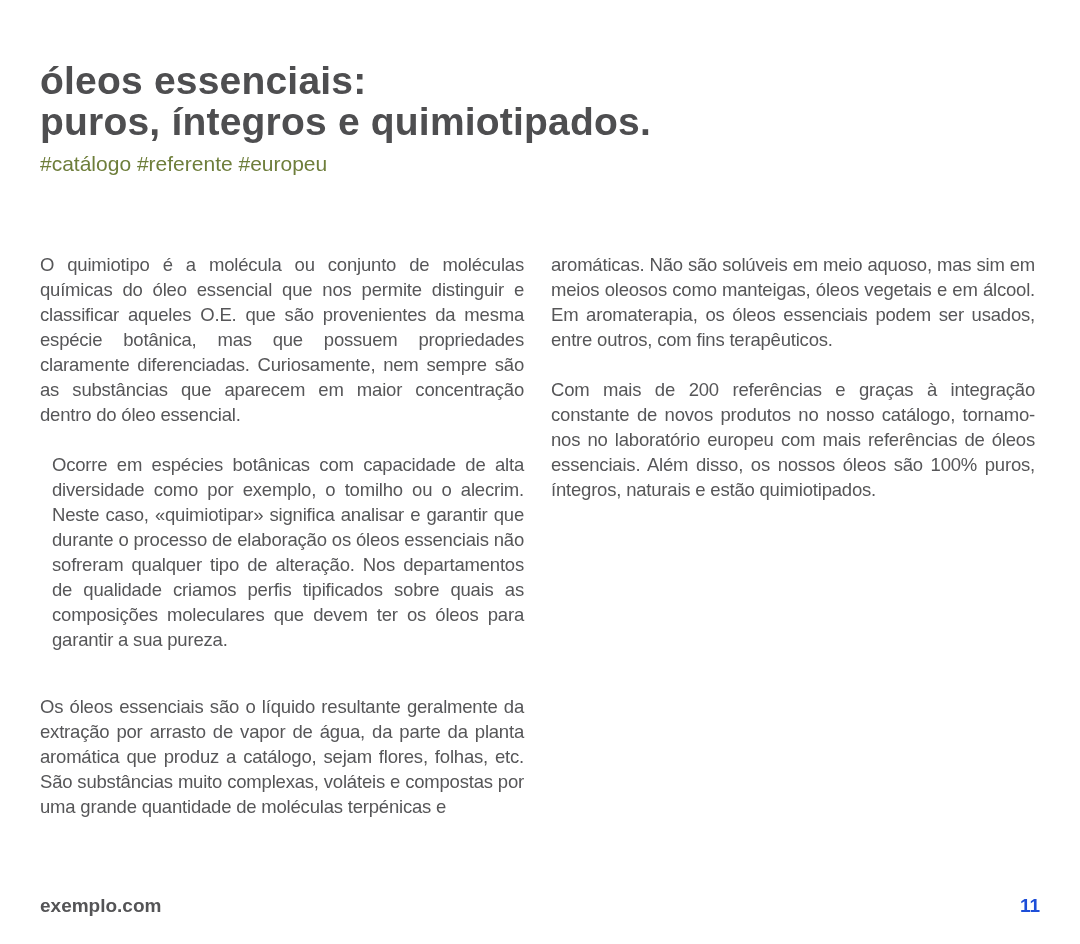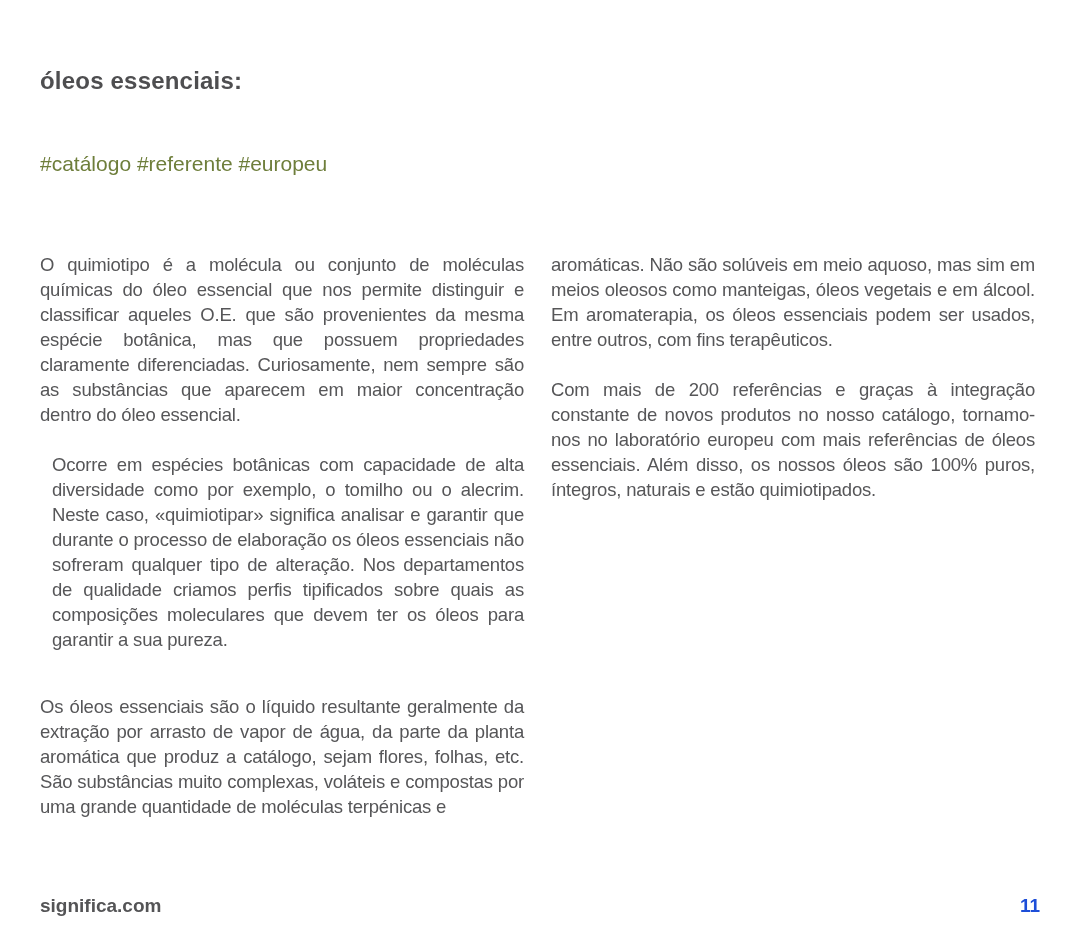--- a/index.html
+++ b/index.html
@@ -16,21 +16,21 @@
     width: 1080px;
     height: 944px;
     background: #ffffff;
   }
   .title-block {
     position: absolute;
     left: 40px;
     top: 60px;
   }
   .title-line {
-    font-size: 24px;
+    font-size: 39px;
     line-height: 41px;
     font-weight: bold;
     color: #4e4e50;
     letter-spacing: 0.2px;
   }
   .hashtags {
     position: absolute;
     left: 40px;
     top: 150px;
     font-size: 21px;
@@ -78,33 +78,34 @@
     text-align: right;
   }
 </style>
 </head>
 <body>
 
 <div class="page">
 
   <div class="title-block">
     <div class="title-line">óleos essenciais:</div>
+    <div class="title-line">puros, íntegros e quimiotipados.</div>
   </div>
 
   <div class="hashtags">#catálogo #referente #europeu</div>
 
   <div class="columns">
     <div class="col col-left">
       <p>O quimiotipo é a molécula ou conjunto de moléculas químicas do óleo essencial que nos permite distinguir e classificar aqueles O.E. que são provenientes da mesma espécie botânica, mas que possuem propriedades claramente diferenciadas. Curiosamente, nem sempre são as substâncias que aparecem em maior concentração dentro do óleo essencial.</p>
       <p class="gap-large">Ocorre em espécies botânicas com capacidade de alta diversidade como por exemplo, o tomilho ou o alecrim. Neste caso, «quimiotipar» significa analisar e garantir que durante o processo de elaboração os óleos essenciais não sofreram qualquer tipo de alteração. Nos departamentos de qualidade criamos perfis tipificados sobre quais as composições moleculares que devem ter os óleos para garantir a sua pureza.</p>
       <p>Os óleos essenciais são o líquido resultante geralmente da extração por arrasto de vapor de água, da parte da planta aromática que produz a catálogo, sejam flores, folhas, etc. São substâncias muito complexas, voláteis e compostas por uma grande quantidade de moléculas terpénicas e</p>
     </div>
     <div class="col col-right">
       <p>aromáticas. Não são solúveis em meio aquoso, mas sim em meios oleosos como manteigas, óleos vegetais e em álcool. Em aromaterapia, os óleos essenciais podem ser usados, entre outros, com fins terapêuticos.</p>
       <p class="gap-large">Com mais de 200 referências e graças à integração constante de novos produtos no nosso catálogo, tornamo-nos no laboratório europeu com mais referências de óleos essenciais. Além disso, os nossos óleos são 100% puros, íntegros, naturais e estão quimiotipados.</p>
     </div>
   </div>
 
-  <div class="footer-site">significa.com</div>
+  <div class="footer-site">exemplo.com</div>
 
   <div class="footer-page">11</div>
 
 </div>
 
 </body></html>

